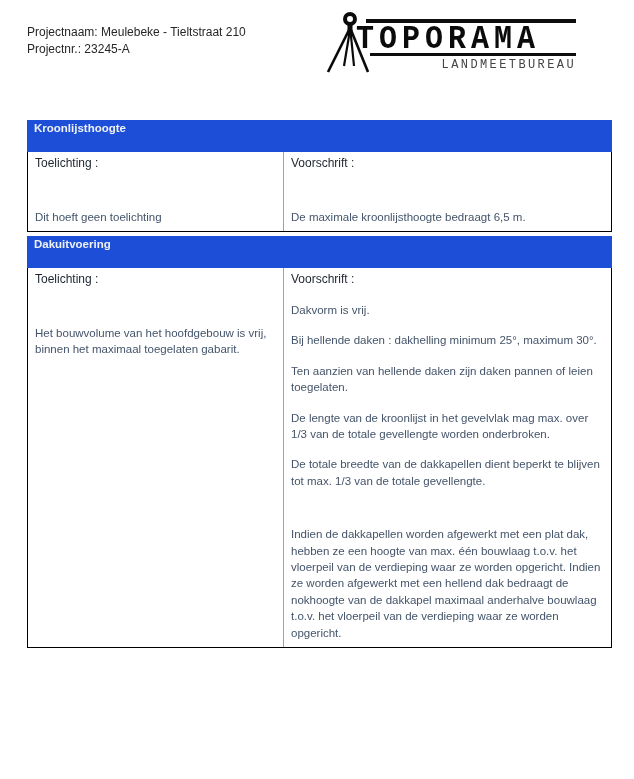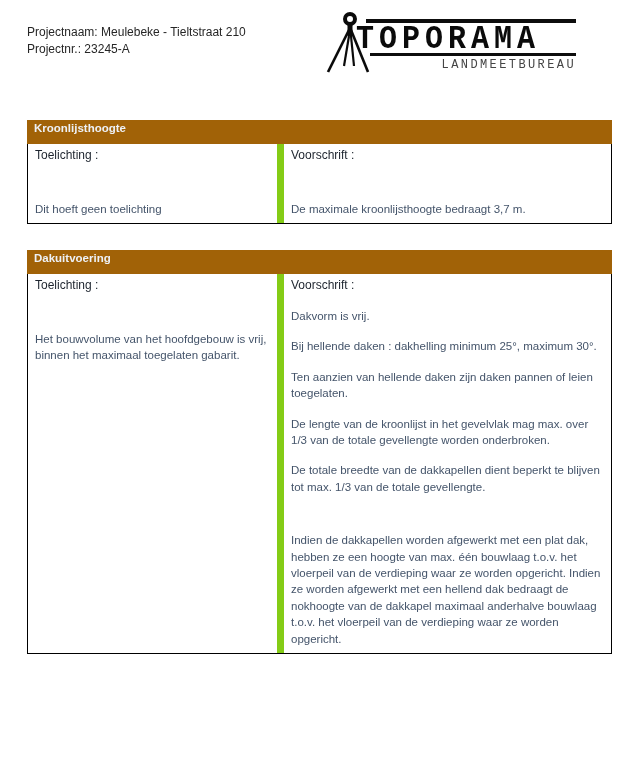--- a/index.html
+++ b/index.html
@@ -31,35 +31,35 @@
     transform:scaleY(1.08); transform-origin:left top;
   }
   .logo .subtitle {
     position:absolute; right:12px; top:50px;
     font-size:12px; letter-spacing:2.4px; color:#454545; white-space:nowrap;
   }
 
   
   .spec-table { position:absolute; left:27px; width:585px; }
   .spec-table.t1 { top:120px; }
-  .spec-table.t2 { top:250px; }
+  .spec-table.t2 { top:236px; }
   .spec-table .bar {
-    background:#a16207; color:#eef1f5;
+    background:#1d4ed8; color:#eef1f5;
     font-size:11.5px; font-weight:700;
-    height:24px; line-height:16px; padding-left:7px;
+    height:32px; line-height:16px; padding-left:7px;
   }
   .spec-table .row {
     display:flex; align-items:stretch;
     border:1px solid #000; border-top:none;
     background:#fff;
   }
   .t1 .row { min-height:67px; }
   .t2 .row { min-height:365px; }
   .cell { padding:3px 9px 6px 7px; }
-  .cell.left  { width:256px; flex:0 0 256px; border-right:7px solid #84cc16; }
+  .cell.left  { width:256px; flex:0 0 256px; border-right:1px solid #84cc16; }
   .cell.right { flex:1 1 auto; }
   .cell .label {
     font-size:12px; color:#1d242e; margin-bottom:14px; line-height:17px;
   }
   .cell .para {
     font-size:11.5px; line-height:16.4px; color:#44546a;
     margin:0 0 14px 0;
   }
   .cell .para:last-child { margin-bottom:0;margin-top:37px; }
 </style>
@@ -93,21 +93,21 @@
     <div class="row">
       <div class="cell left">
         <div class="label">Toelichting :</div>
         <div>
             <p class="para">Dit hoeft geen toelichting</p>
           </div>
       </div>
       <div class="cell right">
         <div class="label">Voorschrift :</div>
         <div>
-            <p class="para">De maximale kroonlijsthoogte bedraagt 3,7 m.</p>
+            <p class="para">De maximale kroonlijsthoogte bedraagt 6,5 m.</p>
           </div>
       </div>
     </div>
   </section>
 
   <section class="spec-table t2">
     <div class="bar">Dakuitvoering</div>
     <div class="row">
       <div class="cell left">
         <div class="label">Toelichting :</div>

